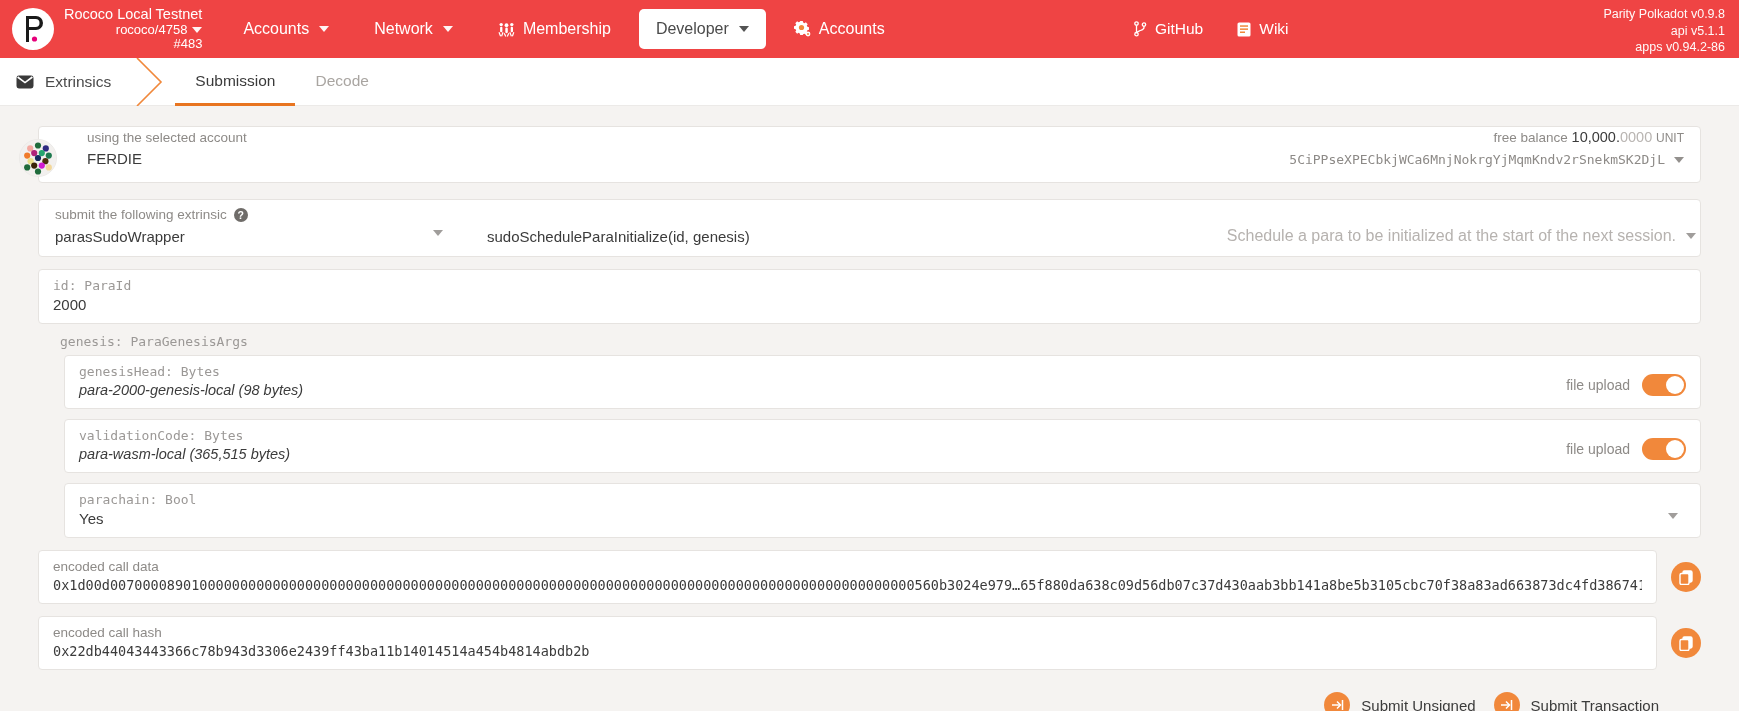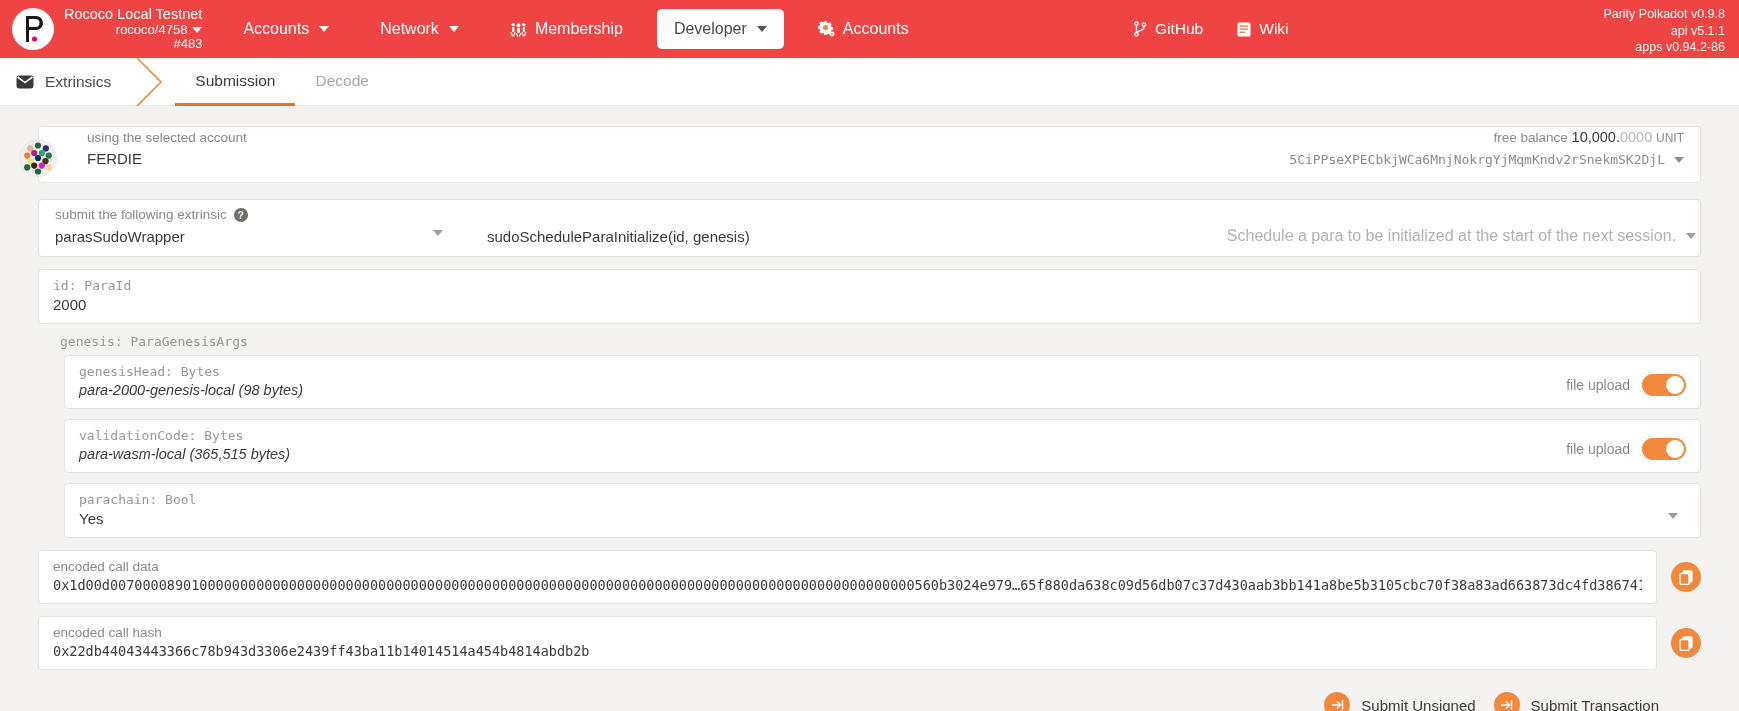--- a/index.html
+++ b/index.html
@@ -35,21 +35,21 @@
   .chain-sub {
     font-size: 13px; display: flex; align-items: center; gap: 5px;
     white-space: nowrap;
   }
   .chain-block { font-size: 13px; }
   .caret {
     width: 0; height: 0; border-left: 5px solid transparent;
     border-right: 5px solid transparent; border-top: 6px solid currentColor;
     display: inline-block; opacity: .95;
   }
-  .nav { display: flex; align-items: center; margin-left: 18px; gap: 17px; }
+  .nav { display: flex; align-items: center; margin-left: 18px; gap: 11px; }
   .nav-item {
     display: flex; align-items: center; gap: 8px;
     color: #fff; font-size: 16px; padding: 11px 17px;
     border-radius: 5px; white-space: nowrap; cursor: pointer;
   }
   .nav-item.active { background: #fff; color: #4a4a4a; font-weight: 400; }
   .nav-item .caret { border-top-color: currentColor; margin-left: 2px; }
   .nav-icon { display:flex; align-items:center; font-size: 15px; }
   .nav-right {
     position: absolute; left: 1120px; display: flex; align-items: center; gap: 6px;

